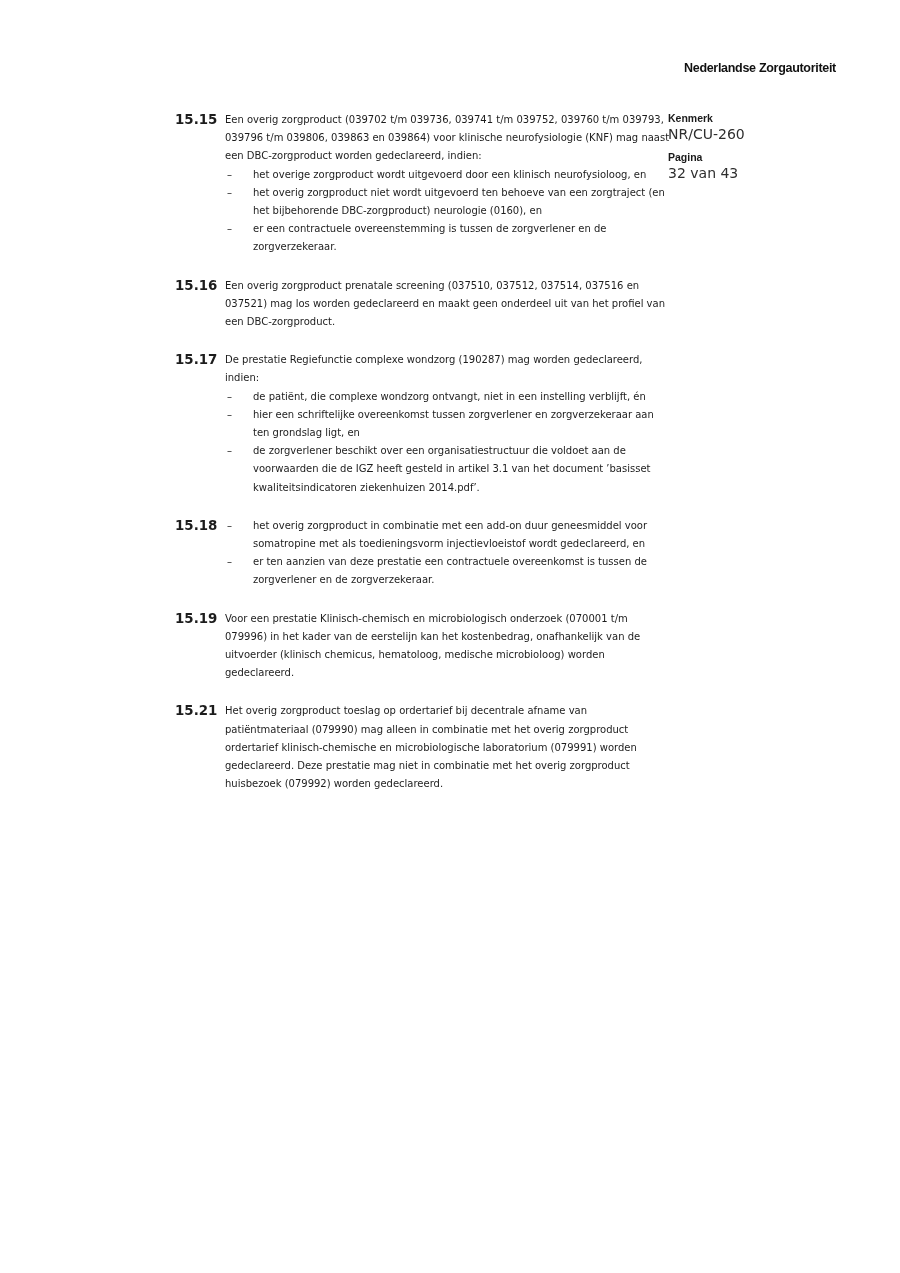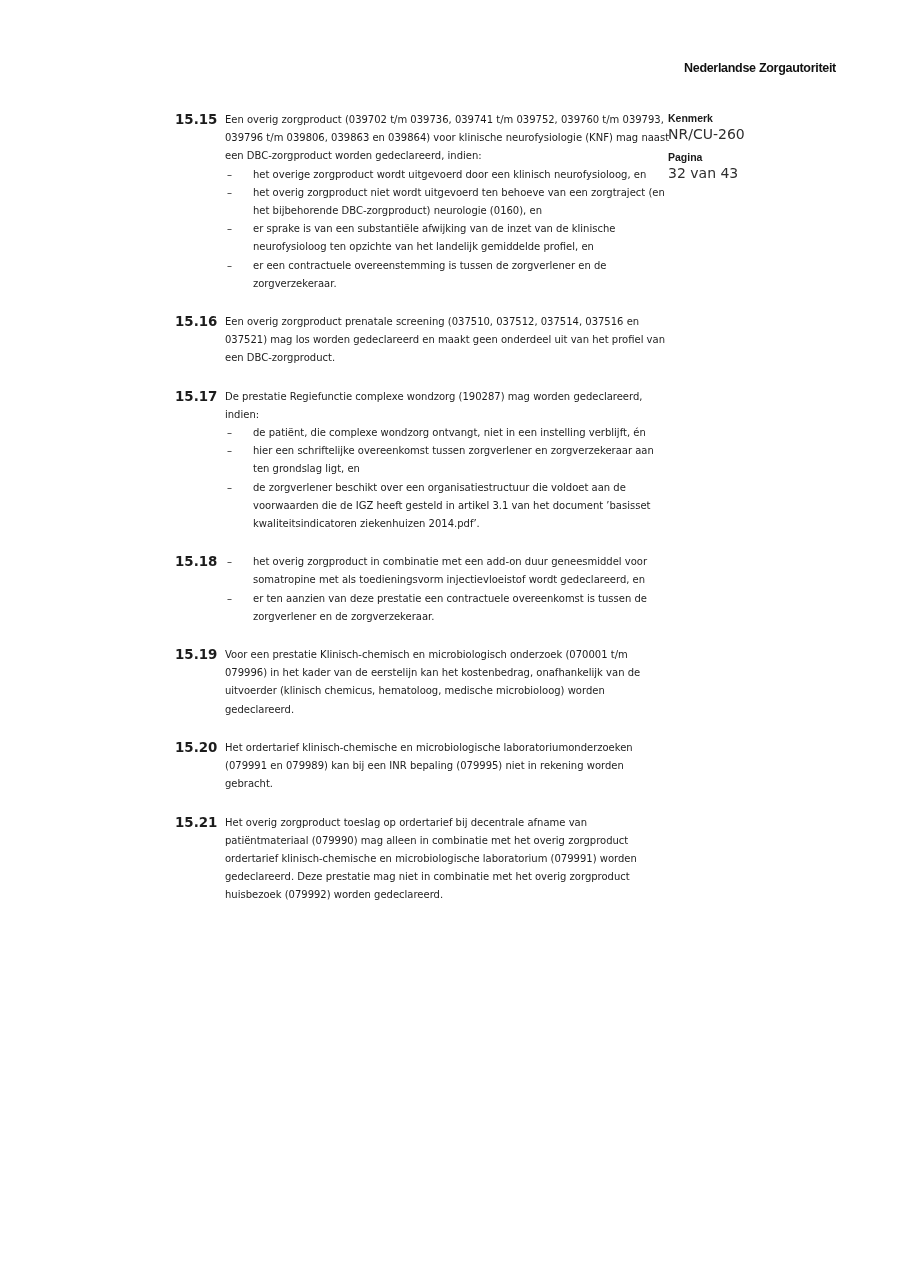--- a/index.html
+++ b/index.html
@@ -104,21 +104,20 @@
   </div>
 
   <main class="body-col" id="sections-root">
   <section class="clause">
     <div class="clause-num">15.15</div>
     <div class="clause-body">
       <p class="clause-intro">Een overig zorgproduct (039702 t/m 039736, 039741 t/m 039752, 039760 t/m 039793, 039796 t/m 039806, 039863 en 039864) voor klinische neurofysiologie (KNF) mag naast een DBC-zorgproduct worden gedeclareerd, indien:</p>
       <ul class="clause-bullets">
             <li class="bullet-item">het overige zorgproduct wordt uitgevoerd door een klinisch neurofysioloog, en</li>
             <li class="bullet-item">het overig zorgproduct niet wordt uitgevoerd ten behoeve van een zorgtraject (en het bijbehorende DBC-zorgproduct) neurologie (0160), en</li>
-            <li class="bullet-item">er sprake is van een substantiële afwijking van de inzet van de klinische neurofysioloog ten opzichte van het landelijk gemiddelde profiel, en</li>
             <li class="bullet-item">er een contractuele overeenstemming is tussen de zorgverlener en de zorgverzekeraar.</li>
           </ul>
     </div>
   </section>
 
   <section class="clause">
     <div class="clause-num">15.16</div>
     <div class="clause-body">
       <p class="clause-intro">Een overig zorgproduct prenatale screening (037510, 037512, 037514, 037516 en 037521) mag los worden gedeclareerd en maakt geen onderdeel uit van het profiel van een DBC-zorgproduct.</p>
 
@@ -148,27 +147,20 @@
   </section>
 
   <section class="clause">
     <div class="clause-num">15.19</div>
     <div class="clause-body">
       <p class="clause-intro">Voor een prestatie Klinisch-chemisch en microbiologisch onderzoek (070001 t/m 079996) in het kader van de eerstelijn kan het kostenbedrag, onafhankelijk van de uitvoerder (klinisch chemicus, hematoloog, medische microbioloog) worden gedeclareerd.</p>
 
     </div>
   </section>
 
-  <section class="clause">
-    <div class="clause-num">15.20</div>
-    <div class="clause-body">
-      <p class="clause-intro">Het ordertarief klinisch-chemische en microbiologische laboratoriumonderzoeken (079991 en 079989) kan bij een INR bepaling (079995) niet in rekening worden gebracht.</p>
-
-    </div>
-  </section>
 
   <section class="clause">
     <div class="clause-num">15.21</div>
     <div class="clause-body">
       <p class="clause-intro">Het overig zorgproduct toeslag op ordertarief bij decentrale afname van patiëntmateriaal (079990) mag alleen in combinatie met het overig zorgproduct ordertarief klinisch-chemische en microbiologische laboratorium (079991) worden gedeclareerd. Deze prestatie mag niet in combinatie met het overig zorgproduct huisbezoek (079992) worden gedeclareerd.</p>
 
     </div>
   </section>
 </main>
 

